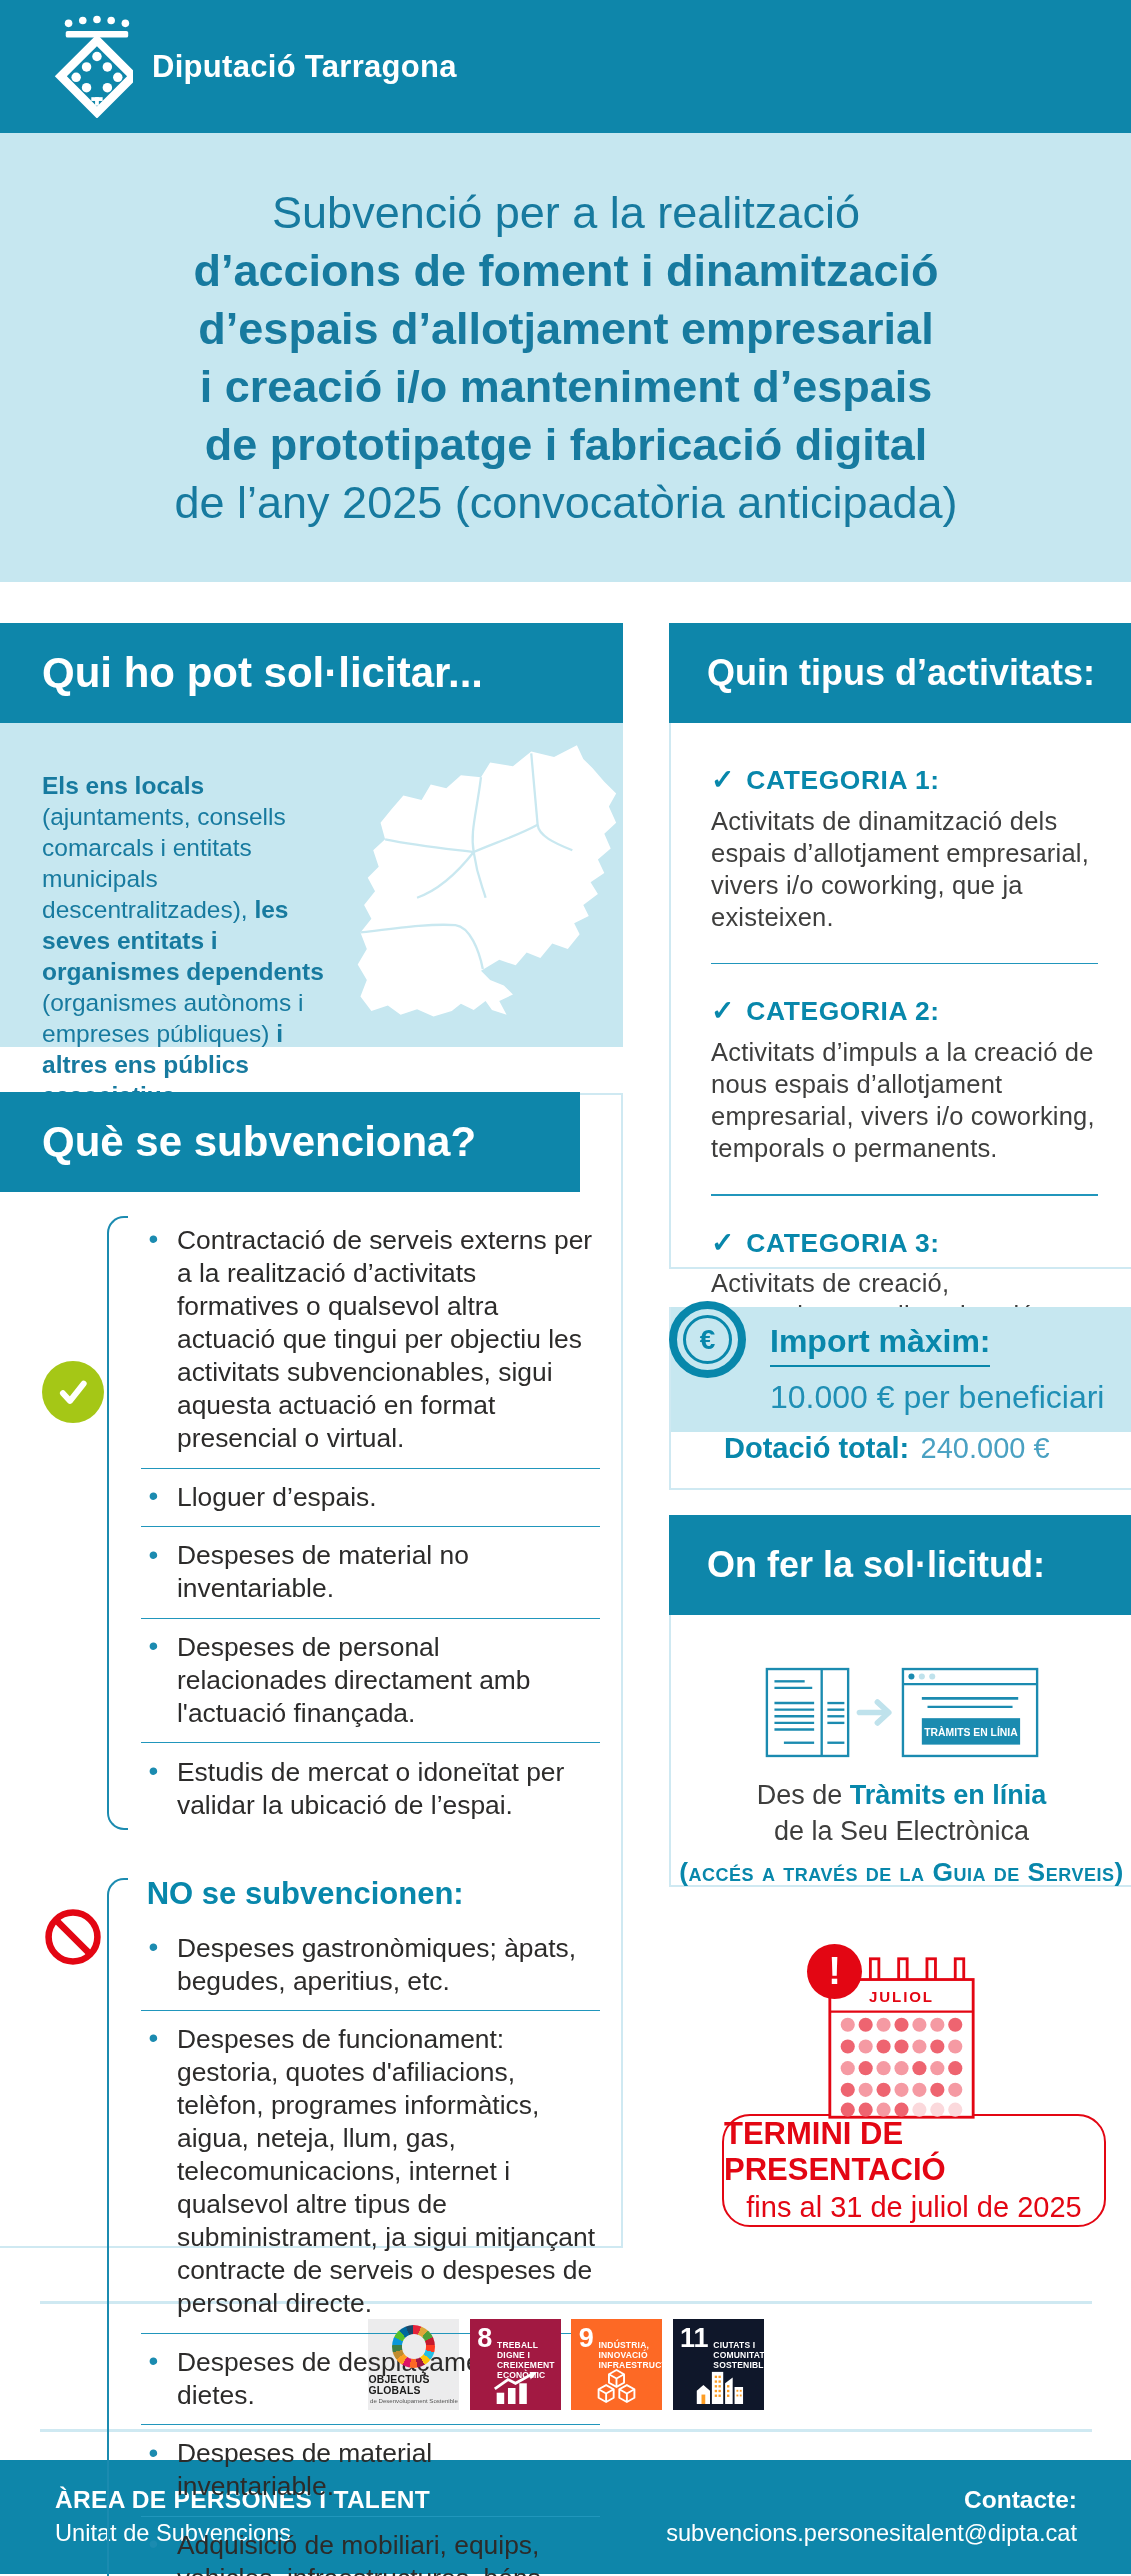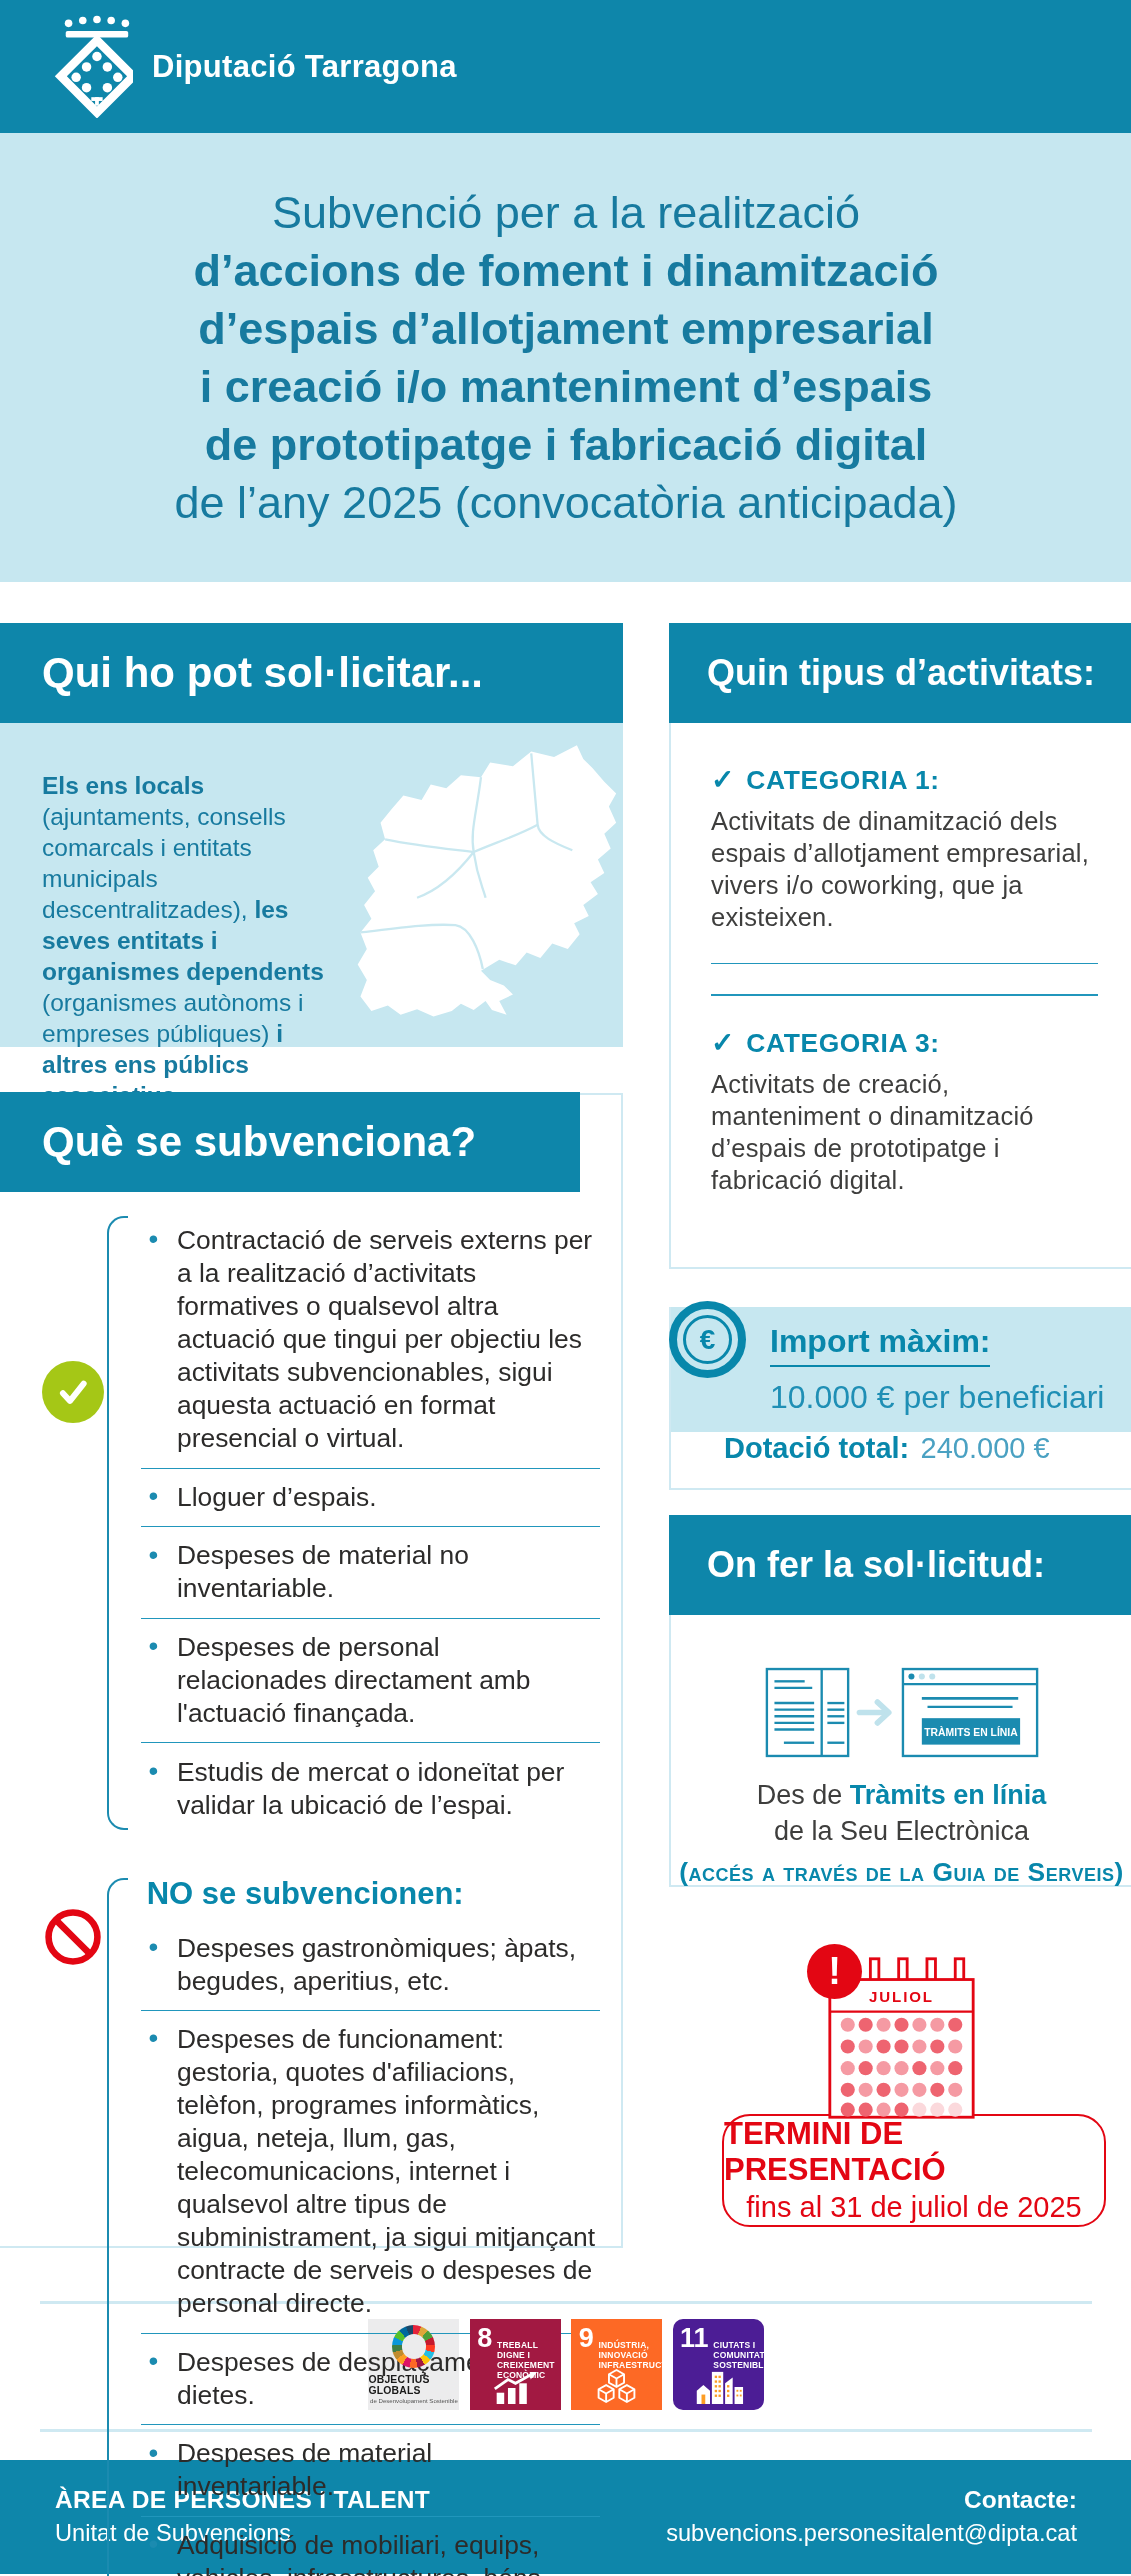--- a/index.html
+++ b/index.html
@@ -92,21 +92,21 @@
   .calendar-wrap{position:absolute;left:158px;top:11.3px;z-index:2;}
   .excl{position:absolute;left:138px;top:0;width:55px;height:55px;border-radius:50%;background:#e30613;color:#fff;
         font-size:38px;font-weight:700;display:flex;align-items:center;justify-content:center;z-index:3;}
 
   
   .divider{height:2.8px;background:#cfe9f2;margin:0 40px;}
   .div-top{margin-top:53px;}
   .div-bottom{margin-top:19px;}
   .sdg-row{margin-top:15px;display:flex;justify-content:center;gap:10.4px;}
   .sdg{width:91px;height:91px;position:relative;color:#fff;overflow:hidden;flex:none;}
-  .sdg-8{background:#a21942;}.sdg-9{background:#fd6925;}.sdg-11{background:#4c1d95;border-radius:10px;}
+  .sdg-8{background:#a21942;}.sdg-9{background:#fd6925;}.sdg-11{background:#0f172a;}
   .sdg-head{display:flex;padding:7.5px 4.7px 0 7.5px;}
   .sdg-num{font-size:27px;font-weight:700;line-height:24.5px;}
   .sdg-label{font-size:8.5px;font-weight:700;line-height:10px;margin-left:4.7px;margin-top:14px;letter-spacing:0.2px;}
   .sdg-icon{position:absolute;left:0;right:0;bottom:5.7px;display:flex;justify-content:center;}
   .sdg-global{width:91px;height:91px;background:#ececed;display:flex;flex-direction:column;align-items:center;
               justify-content:center;flex:none;}
   .wheel{width:43px;height:43px;border-radius:50%;position:relative;flex:none;
      background:conic-gradient(#e5243b 0 21deg,#dda63a 21deg 42deg,#4c9f38 42deg 64deg,#c5192d 64deg 85deg,
      #ff3a21 85deg 106deg,#26bde2 106deg 127deg,#fcc30b 127deg 148deg,#a21942 148deg 169deg,#fd6925 169deg 191deg,
      #dd1367 191deg 212deg,#fd9d24 212deg 233deg,#bf8b2e 233deg 254deg,#3f7e44 254deg 275deg,#0a97d9 275deg 296deg,
@@ -243,20 +243,26 @@
       <div class="sec-header hr">Quin tipus d’activitats:</div>
 
       <div class="cat-box">
         <div class="cat">
           <div class="cat-title">
             <span class="tick">✓</span><span>CATEGORIA 1:</span>
           </div>
           <div class="cat-body">Activitats de dinamització dels espais d’allotjament empresarial, vivers i/o coworking, que ja existeixen.</div>
         </div>
         <div class="cat-sep"></div>
+        <div class="cat">
+          <div class="cat-title">
+            <span class="tick">✓</span><span>CATEGORIA 2:</span>
+          </div>
+          <div class="cat-body">Activitats d’impuls a la creació de nous espais d’allotjament empresarial, vivers i/o coworking, temporals o permanents.</div>
+        </div>
         <div class="cat-sep"></div>
         <div class="cat">
           <div class="cat-title">
             <span class="tick">✓</span><span>CATEGORIA 3:</span>
           </div>
           <div class="cat-body">Activitats de creació, manteniment o dinamització d’espais de prototipatge i fabricació digital.</div>
         </div>
       </div>
 
       <div class="amount-box">

